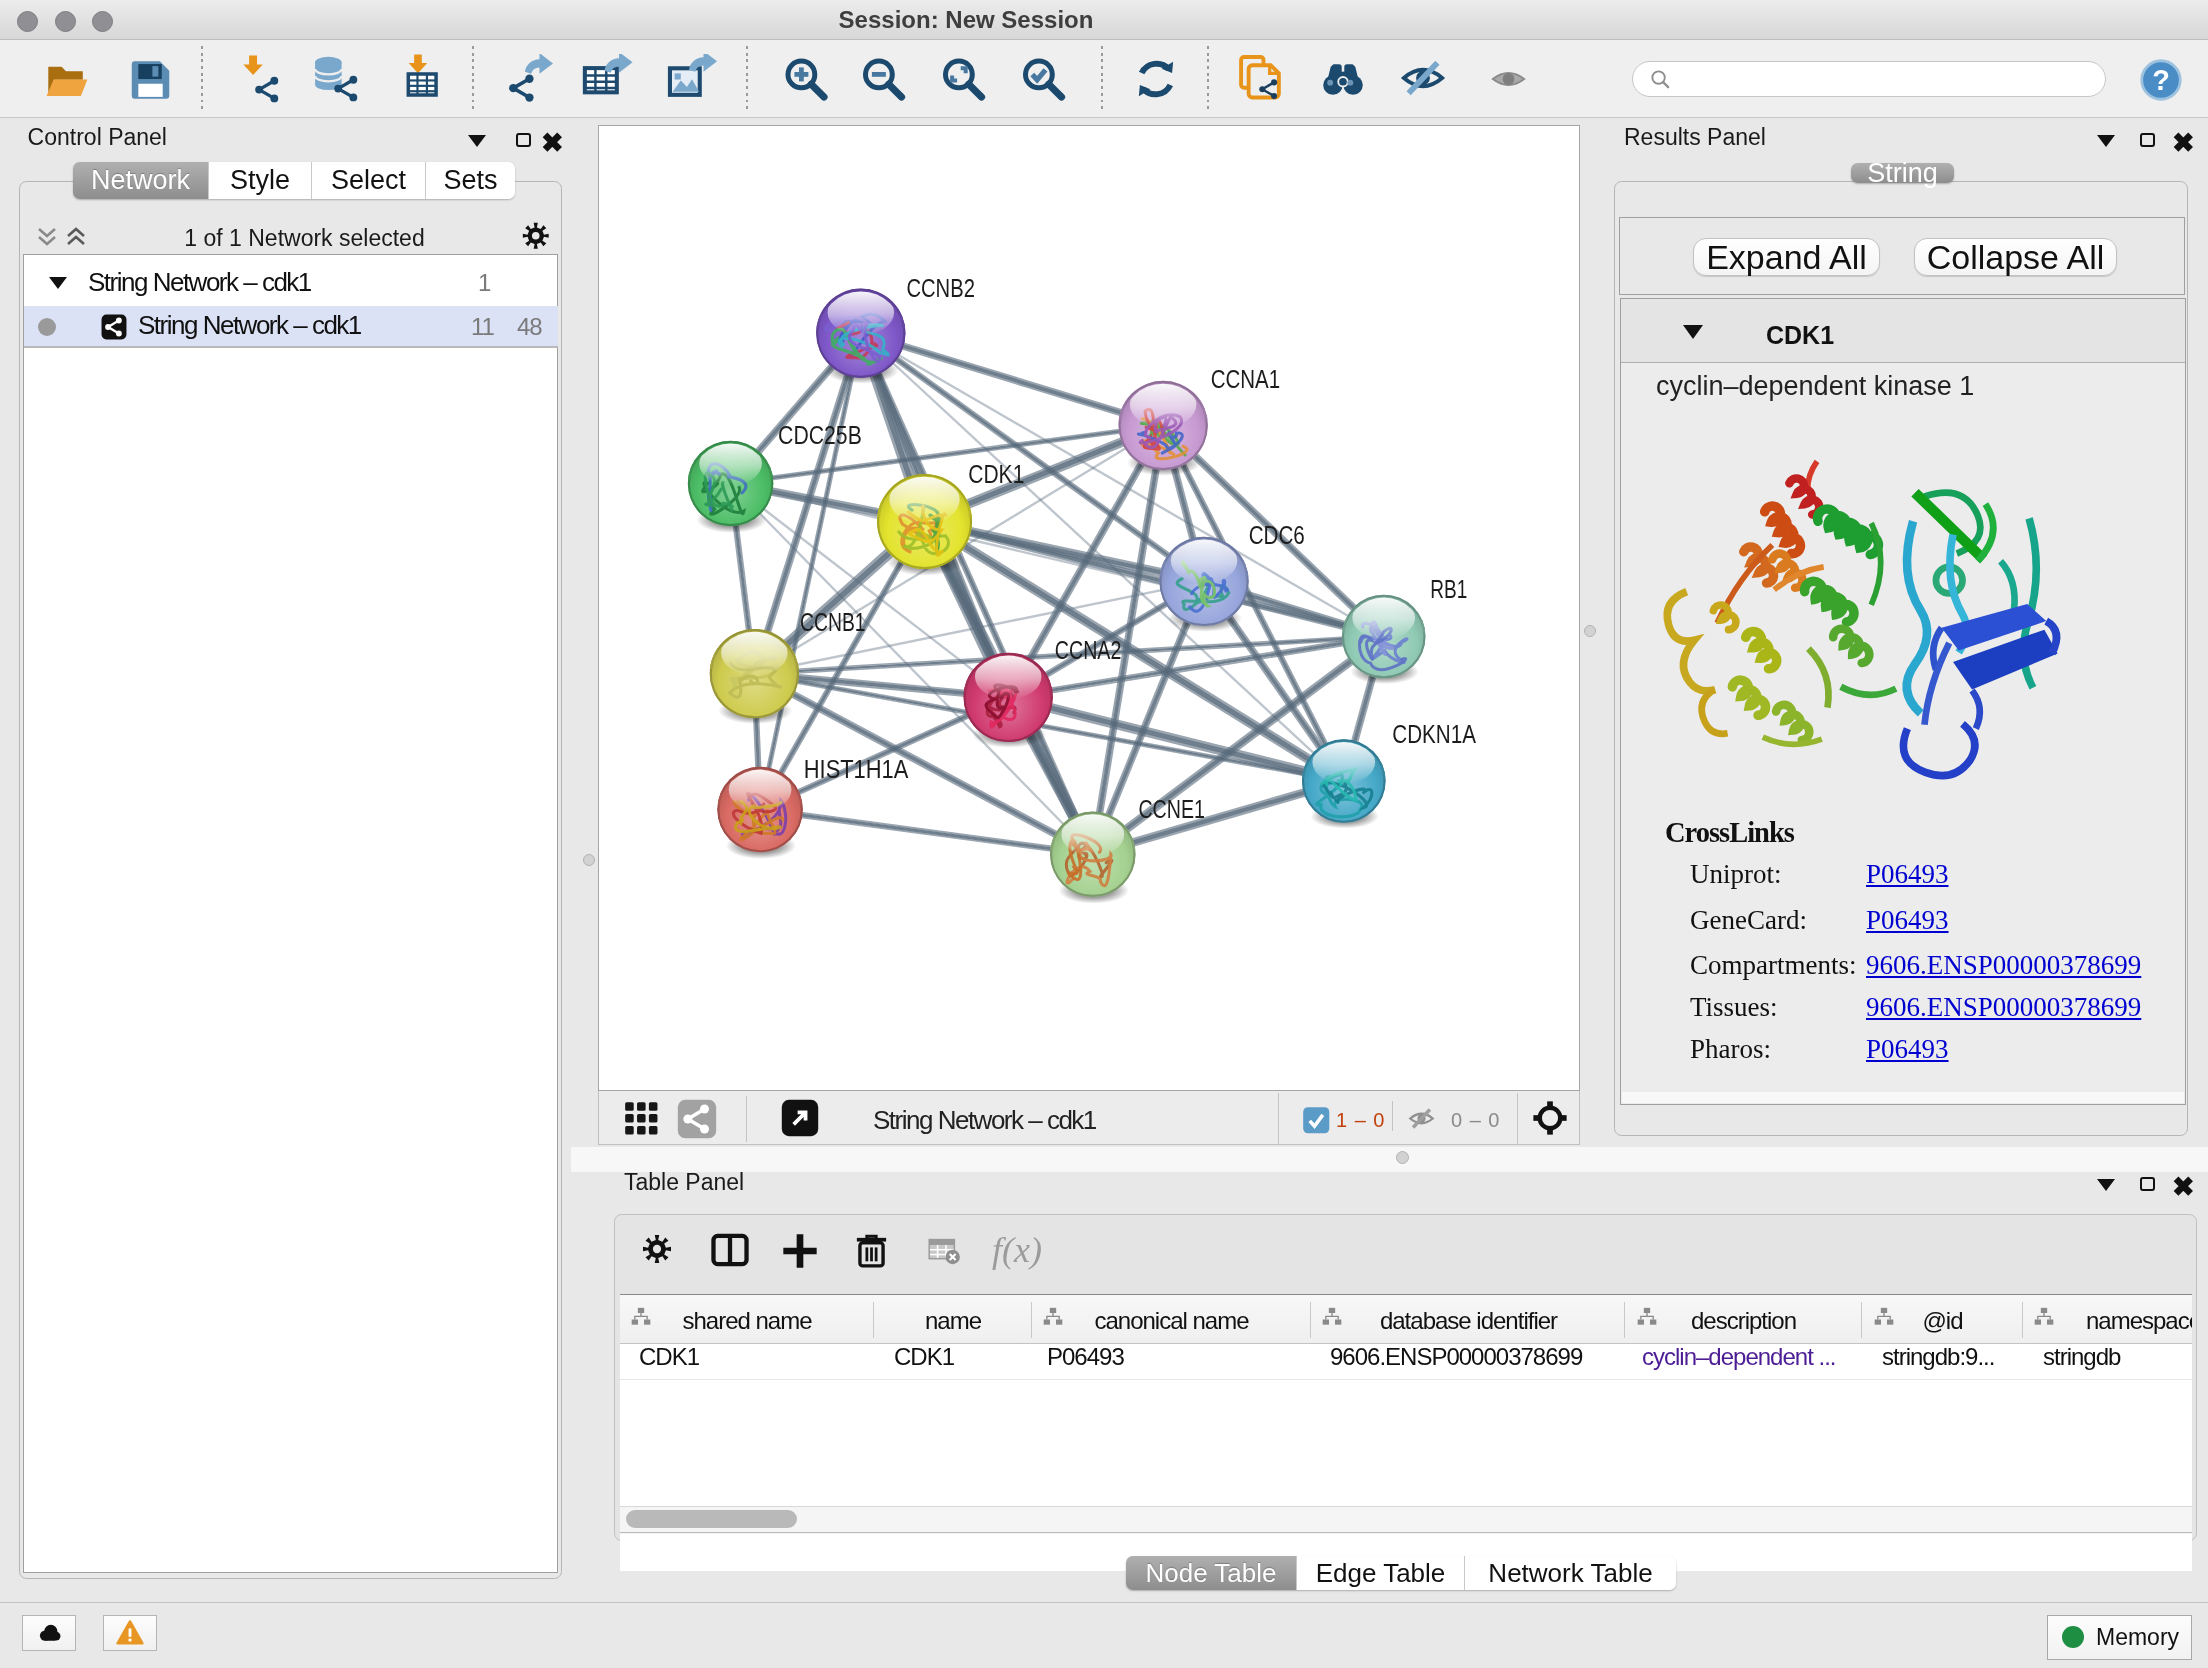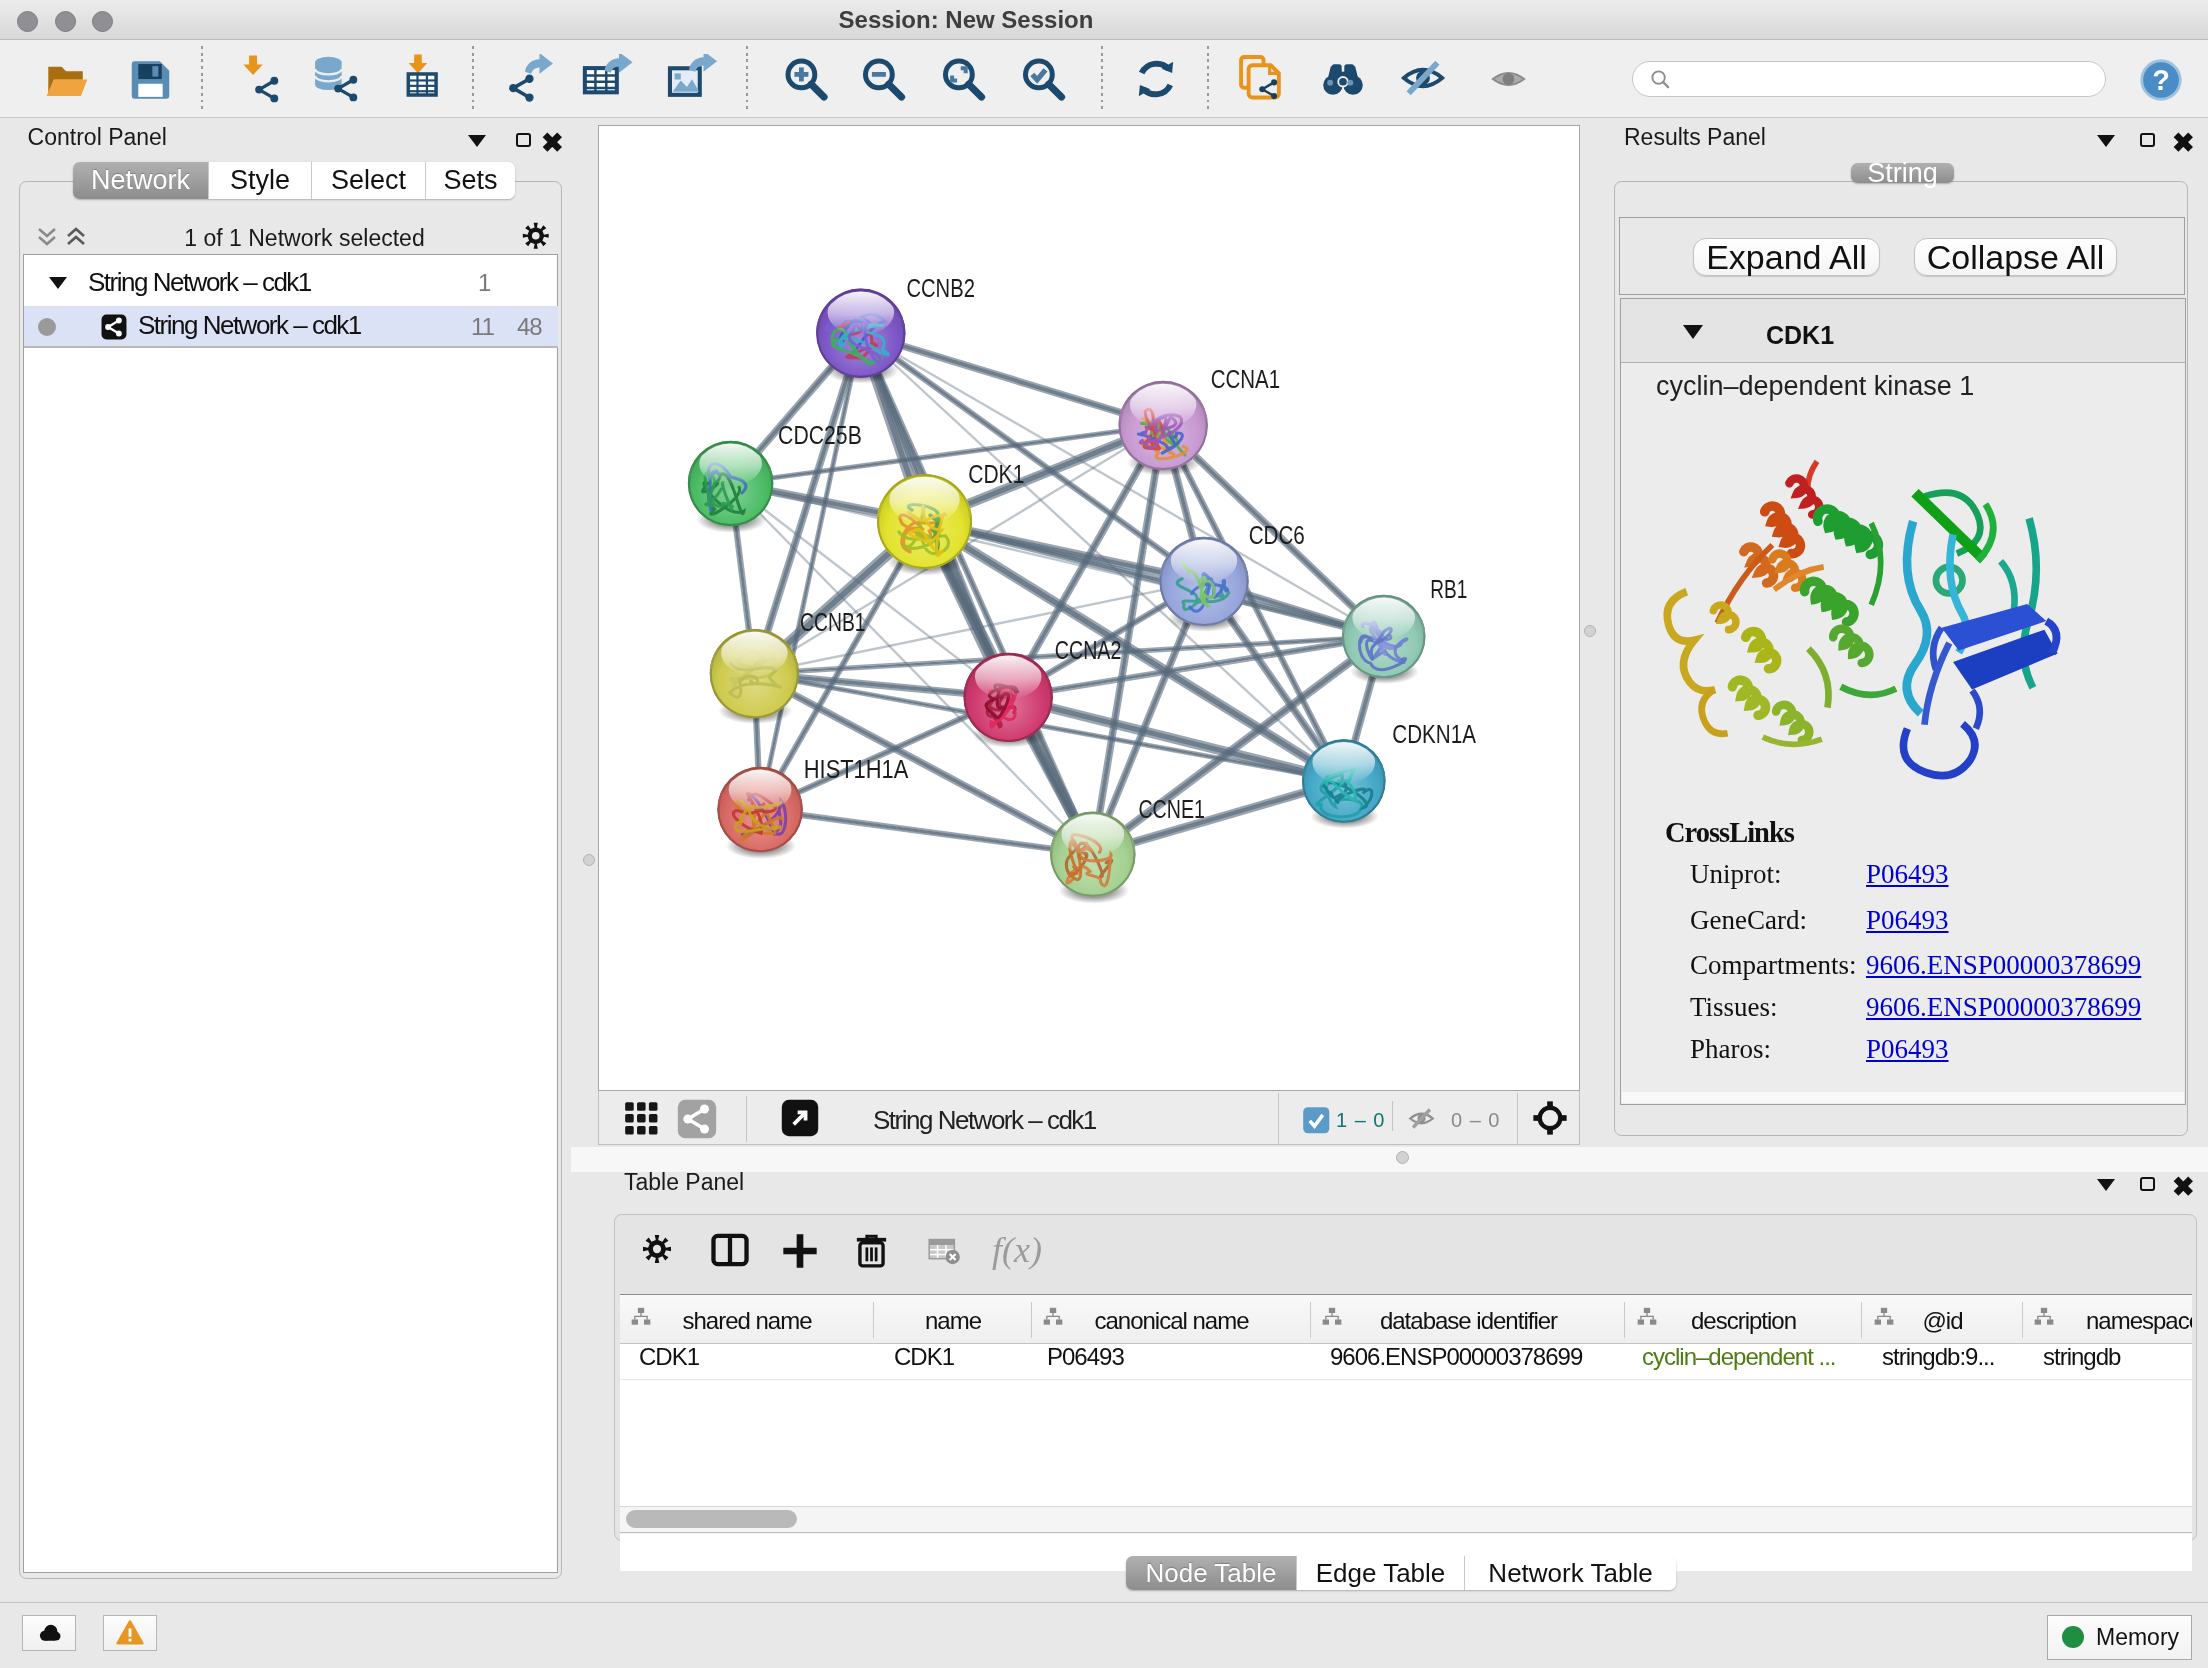--- a/index.html
+++ b/index.html
@@ -721,21 +721,21 @@
 <svg style="position:absolute;left:781px;top:1099px" width="38" height="38" viewBox="0 0 24 24">
     <rect x="0.5" y="0.5" width="23" height="23" rx="4.5" fill="#111"></rect>
     <path d="M8 16 L15 9 M10.5 8.5 h5 v5" fill="none" stroke="#fff" stroke-width="2.4"></path>
   </svg>
 <div class="uitx" style="position:absolute;left:873px;top:1105px;color:#222">String Network – cdk1</div>
 <div style="position:absolute;left:1278px;top:1093px;width:1px;height:52px;background:#c4c4c4"></div>
 <svg style="position:absolute;left:1302px;top:1106px" width="28.5" height="28.5" viewBox="0 0 24 24">
     <rect x="1" y="1" width="22" height="22" rx="4" fill="#5b9bc8"></rect>
     <path d="M6.5 12.5 l4 4.5 7-9.5" fill="none" stroke="#fff" stroke-width="3"></path>
   </svg>
-<div style="position:absolute;left:1336px;top:1109px;font-size:20px;color:#0f766e;letter-spacing:1px">1 – 0</div>
+<div style="position:absolute;left:1336px;top:1109px;font-size:20px;color:#c2410c;letter-spacing:1px">1 – 0</div>
 <div style="position:absolute;left:1392px;top:1101px;width:1px;height:29.5px;background:#c4c4c4"></div>
 <svg style="position:absolute;left:1406px;top:1105px" width="31" height="27" viewBox="0 0 24 24">
     <path d="M2 12 Q12 3.5 22 12 Q12 20.5 2 12z" fill="none" stroke="#8f8f8f" stroke-width="2"></path>
     <path d="M12 8.4 a3.6 3.6 0 1 0 0 7.2 a3.6 3.6 0 0 0 0-7.2z" fill="#8f8f8f"></path>
     <line x1="4.5" y1="20" x2="19.5" y2="4" stroke="#9f9f9f" stroke-width="3"></line>
   </svg>
 <div style="position:absolute;left:1451px;top:1109px;font-size:20px;color:#8a8a8a;letter-spacing:1px">0 – 0</div>
 <div style="position:absolute;left:1517px;top:1093px;width:1px;height:52px;background:#c4c4c4"></div>
 <svg style="position:absolute;left:1531px;top:1099px" width="38" height="38" viewBox="0 0 24 24">
     <circle cx="12" cy="12" r="6.5" fill="none" stroke="#111" stroke-width="2.8"></circle>
@@ -927,21 +927,21 @@
         <rect x="15.6" y="15" width="7.6" height="6.2"></rect>
       </g>
       <g stroke="#8a8a8a" stroke-width="1.6" fill="none">
         <path d="M12 7.2 v4 M4.6 15 v-3.8 h14.8 v3.8"></path>
       </g>
     </svg>
 <div class="t25 abs" style="left:19px;top:48px;color:#111">CDK1</div>
 <div class="t25 abs" style="left:274px;top:48px;color:#111">CDK1</div>
 <div class="t25 abs" style="left:427px;top:48px;color:#111">P06493</div>
 <div class="t25 abs" style="left:710px;top:48px;color:#111">9606.ENSP00000378699</div>
-<div class="t25 abs" style="left:1022px;top:48px;color:#4d7c0f">cyclin–dependent ...</div>
+<div class="t25 abs" style="left:1022px;top:48px;color:#4c1d95">cyclin–dependent ...</div>
 <div class="t25 abs" style="left:1262px;top:48px;color:#111">stringdb:9...</div>
 <div class="t25 abs" style="left:1423px;top:48px;color:#111">stringdb</div>
 <div class="abs" style="left:0;top:84px;width:1572px;height:1px;background:#e6e6e6"></div>
 </div>
 <div class="abs" style="left:620px;top:1506px;width:1572px;height:27.6px;background:#f5f5f5;border-top:1px solid #d8d8d8;box-sizing:border-box"></div>
 <div class="abs" style="left:626px;top:1510px;width:171px;height:18px;background:#b9b9b9;border-radius:9.5px"></div>
 <div class="abs" style="left:620px;top:1532px;width:1572px;height:1px;background:#bbb"></div>
 <div class="seg" style="left:1126px;top:1556px;height:34px">
     <div class="on" style="width:170px;font-size:26px">Node Table</div>
     <div style="width:167px;font-size:26px">Edge Table</div>

